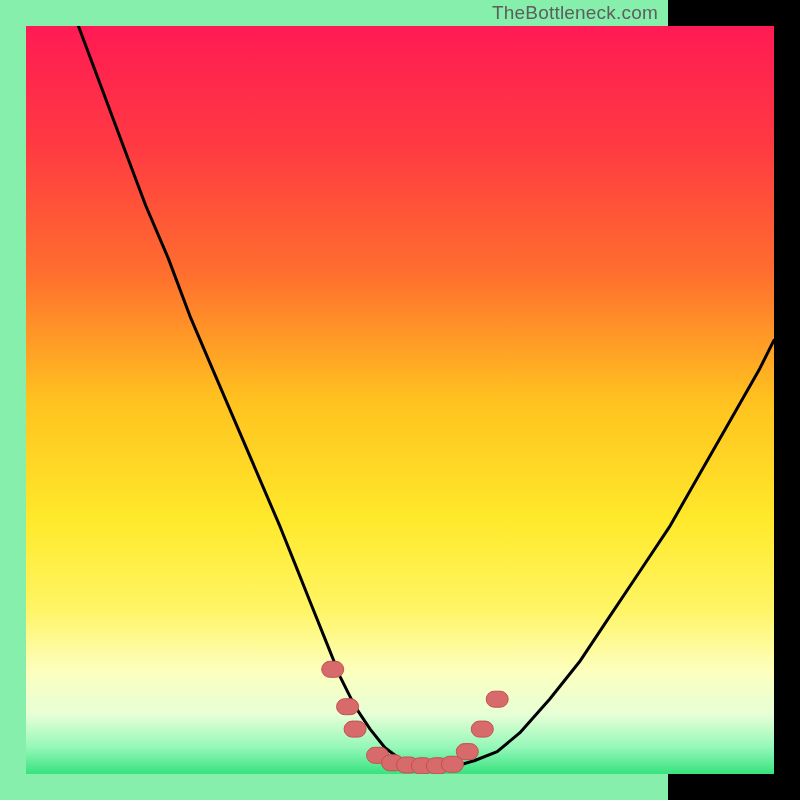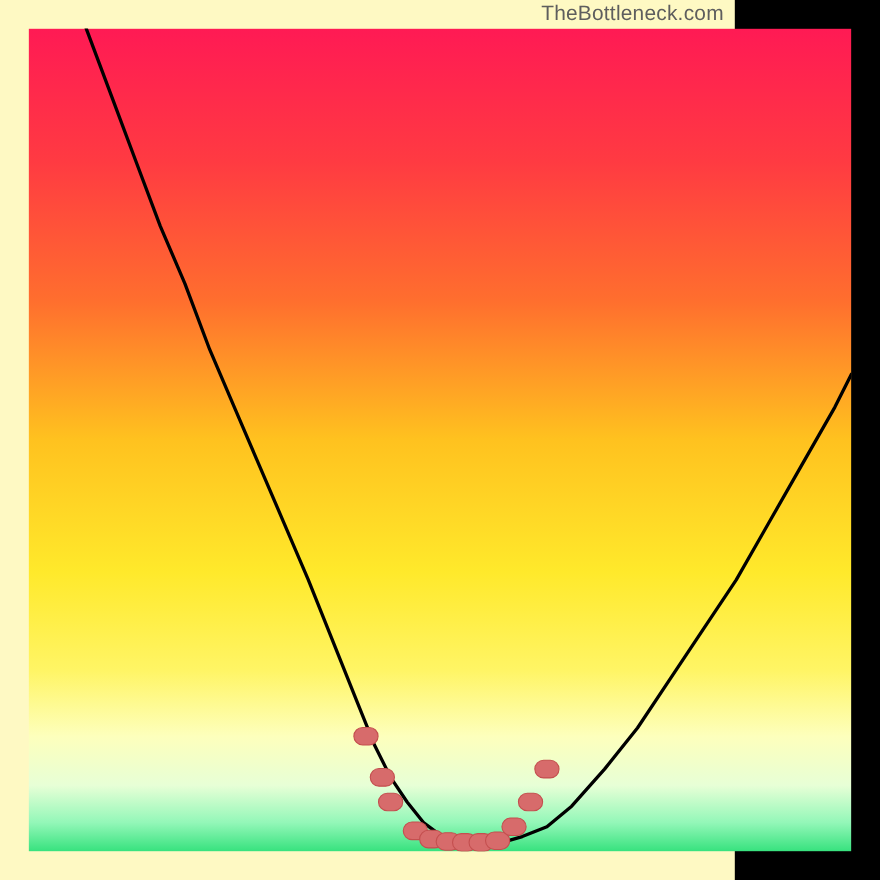--- a/index.html
+++ b/index.html
@@ -10,21 +10,21 @@
     overflow: hidden;
     background: #000;
     font-family: Arial, Helvetica, sans-serif;
   }
   .frame {
     position: absolute;
     left: 0;
     top: 0;
     width: 668px;
     height: 800px;
-    background: #fef9c3;
+    background: #86efac;
   }
   .plot {
     position: absolute;
     left: 26px;
     top: 26px;
     width: 748px;
     height: 748px;
   }
   .watermark {
     position: absolute;

